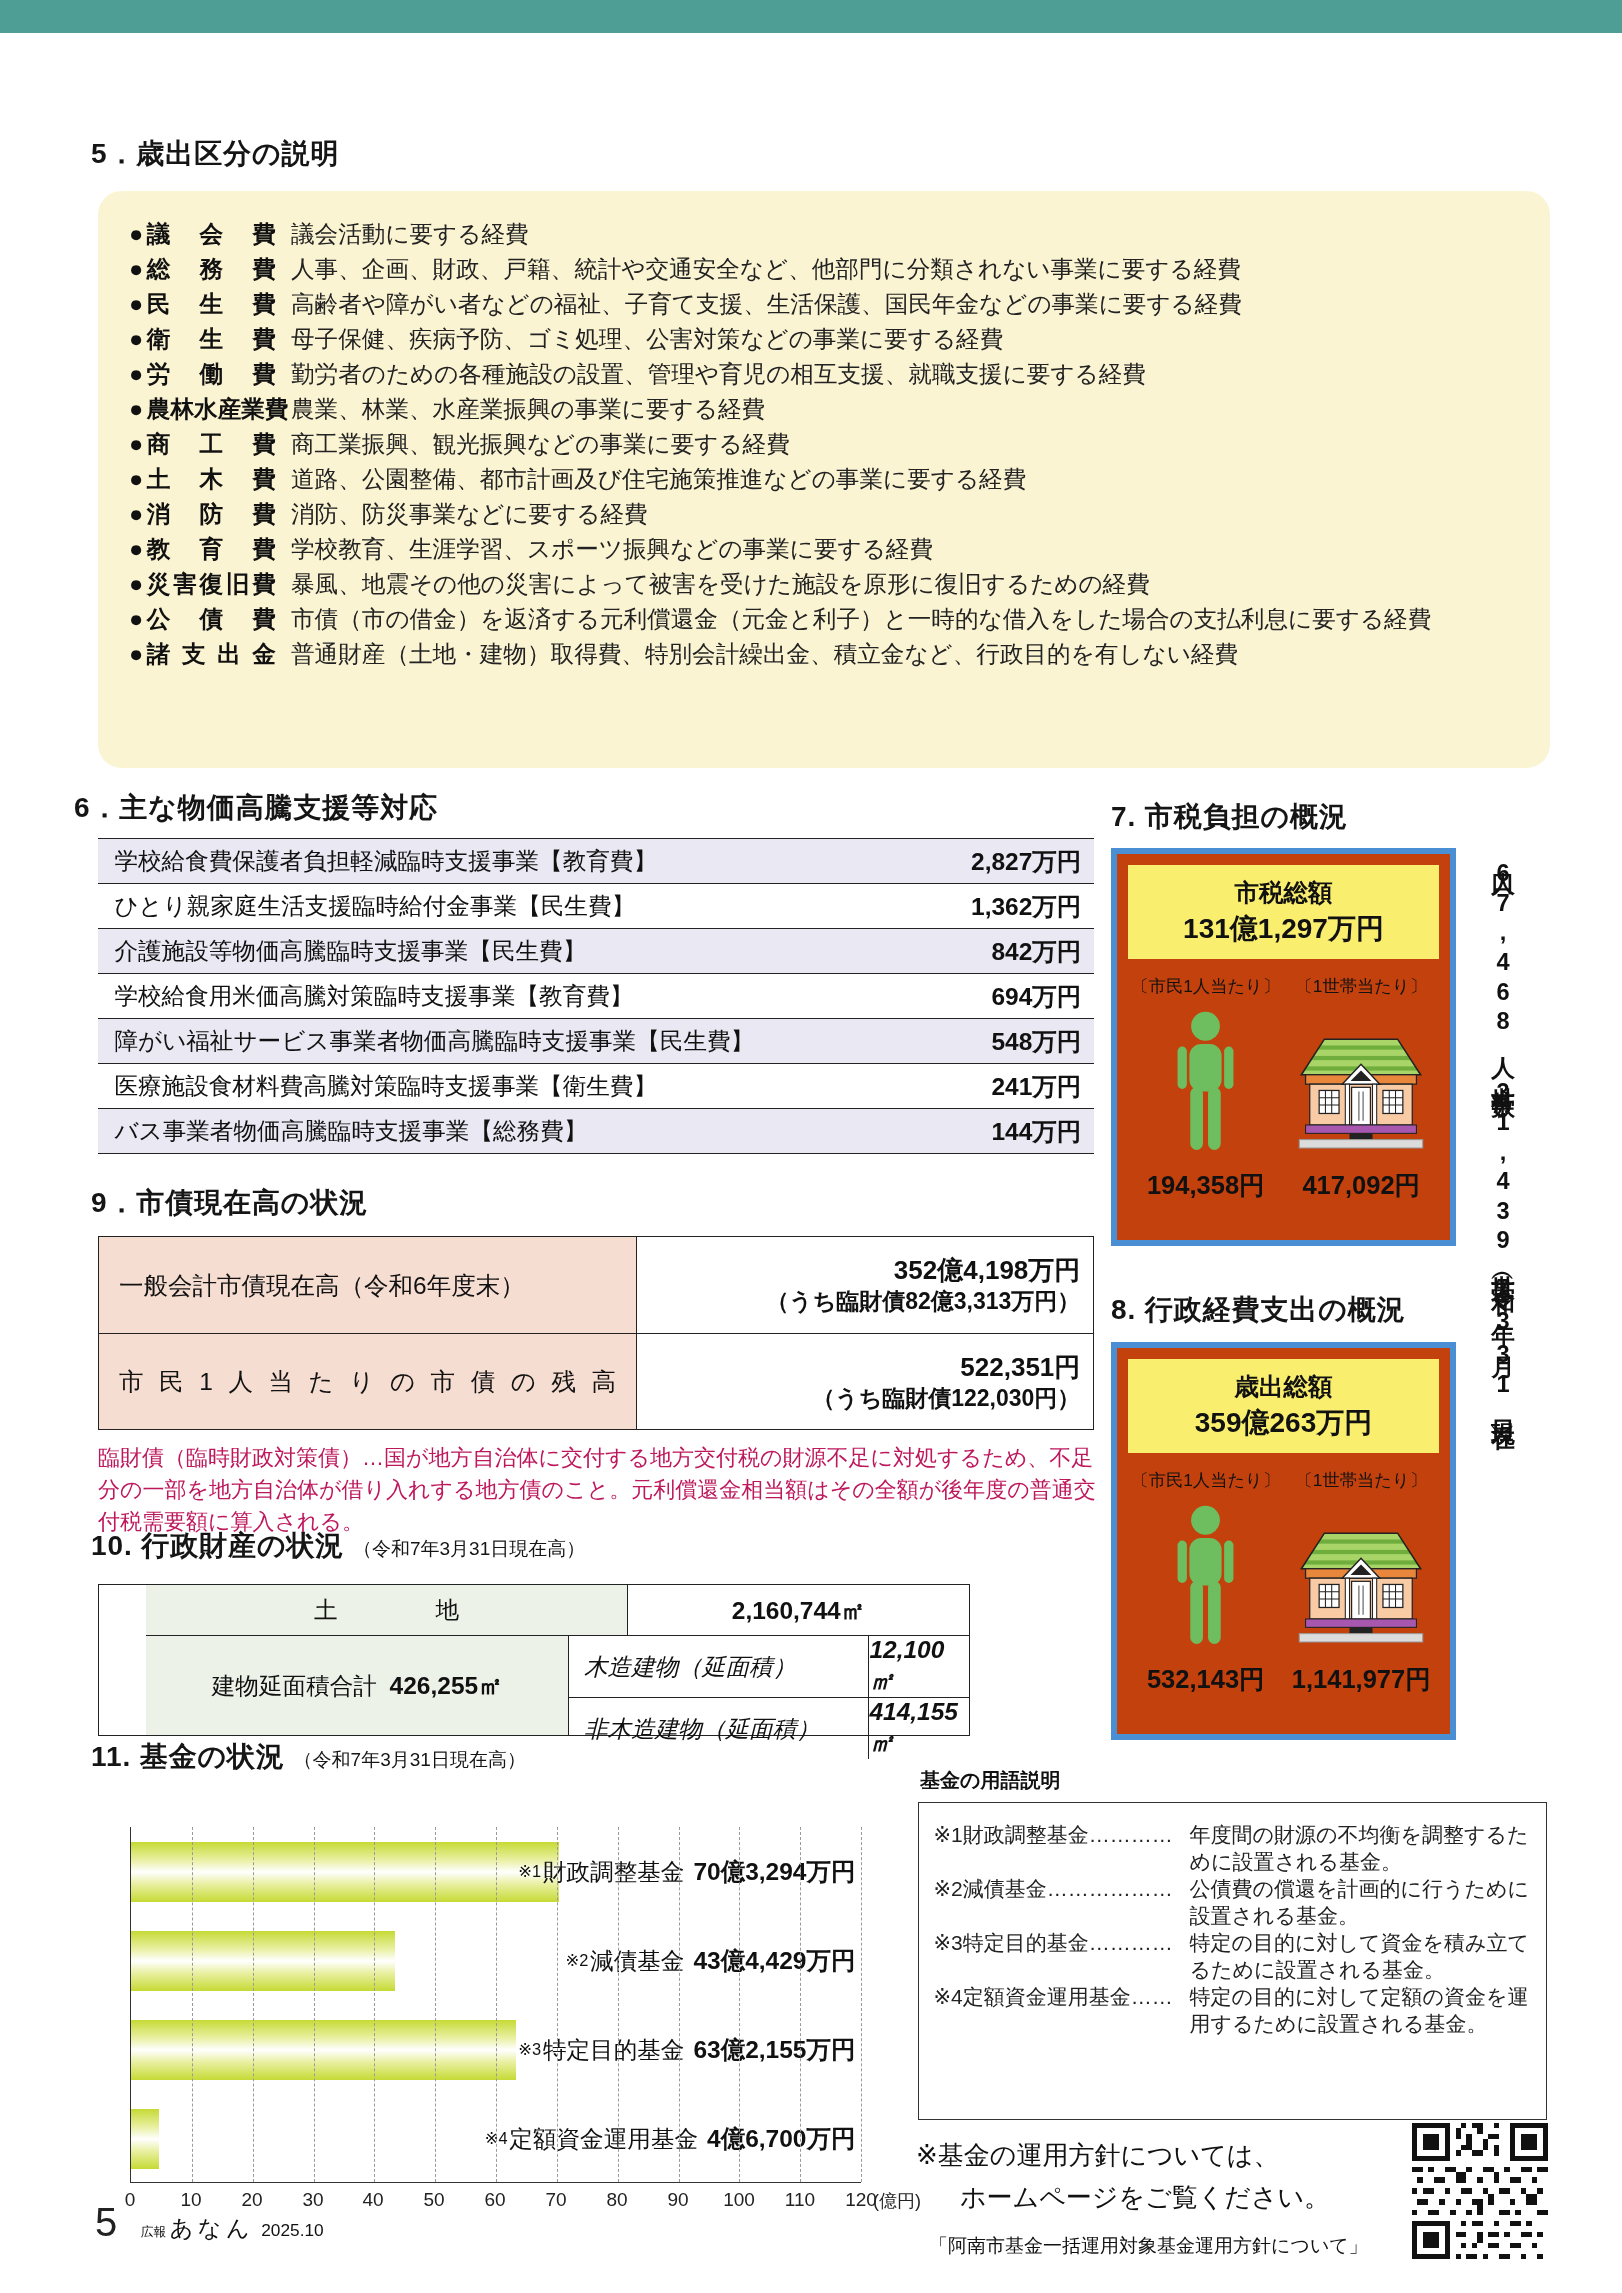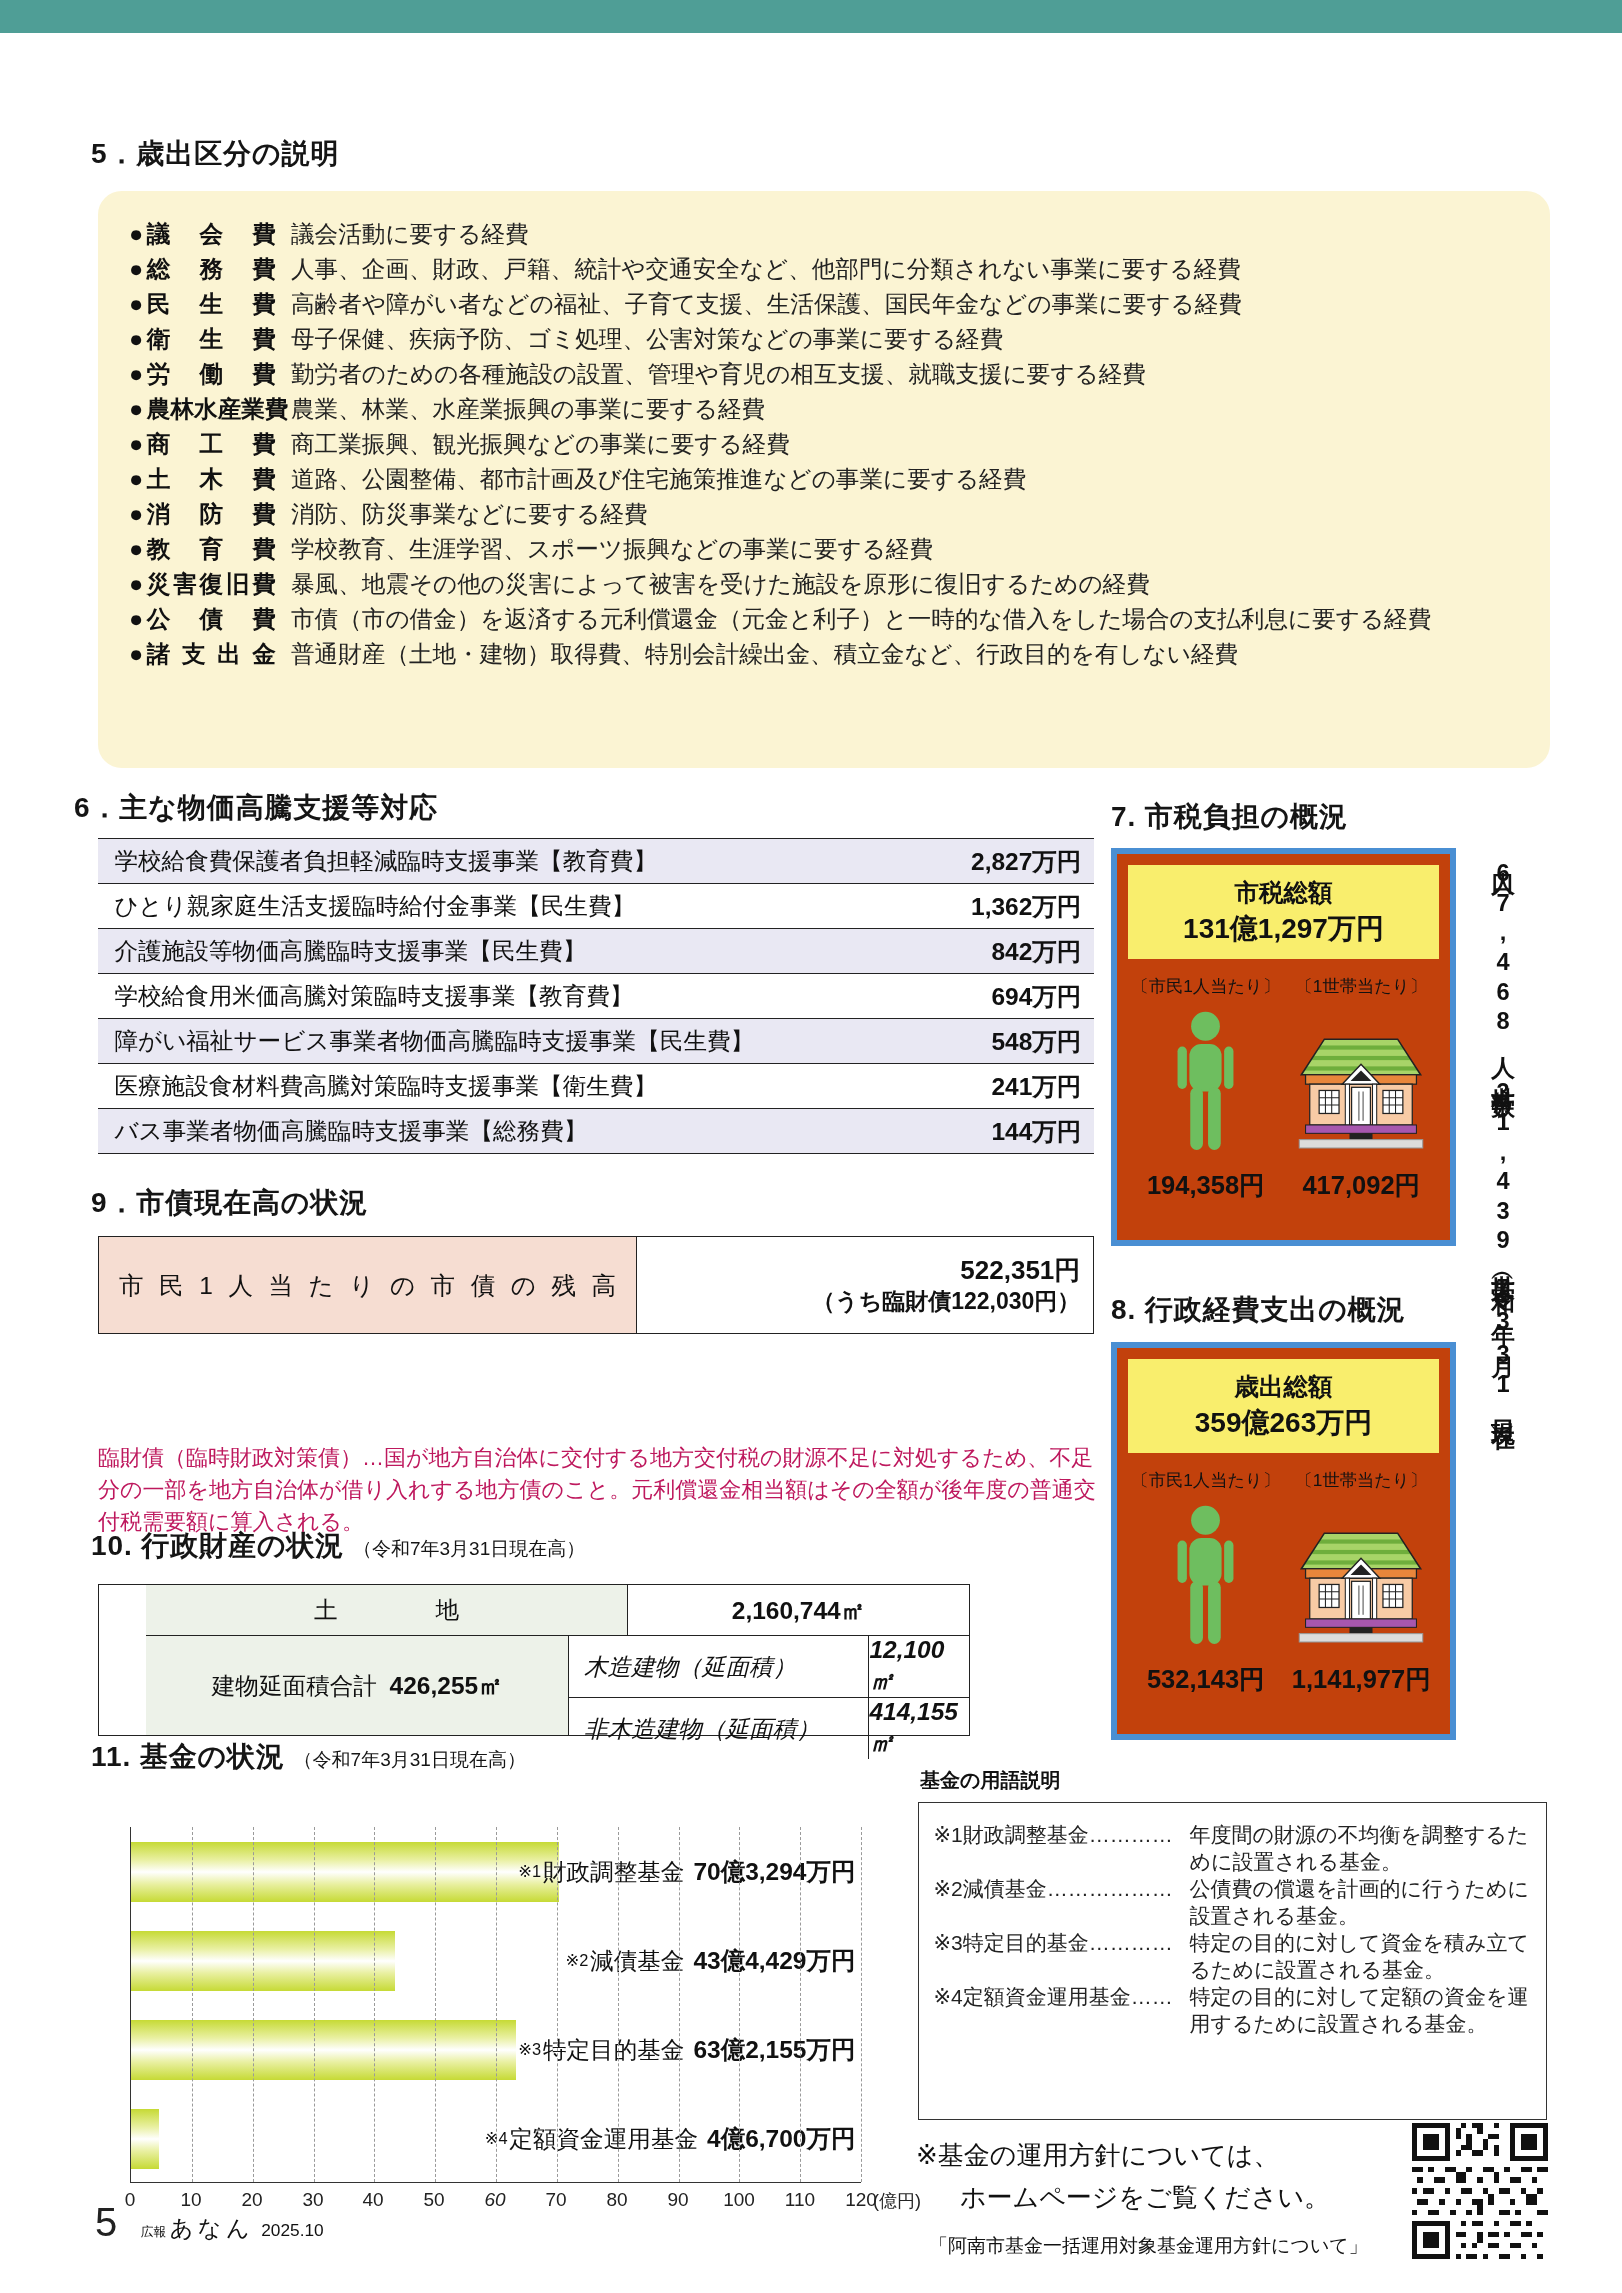--- a/index.html
+++ b/index.html
@@ -358,20 +358,29 @@
         </div>
         <div class="stat-val">1,141,977円</div>
       </div>
     </div>
   </div>
 
   <div class="h-title" style="left:91px; top:1184px;">9．市債現在高の状況</div>
   <div class="s9-table">
     <div class="s9-row">
       <div class="s9-head">
+          <span>一般会計市債現在高（令和6年度末）</span>
+        </div>
+      <div class="s9-vals">
+        <span class="s9-v1">352億4,198万円</span>
+        <span class="s9-v2">（うち臨財債82億3,313万円）</span>
+      </div>
+    </div>
+    <div class="s9-row">
+      <div class="s9-head">
           <span class="spread">市民1人当たりの市債の残高</span>
         </div>
       <div class="s9-vals">
         <span class="s9-v1">522,351円</span>
         <span class="s9-v2">（うち臨財債122,030円）</span>
       </div>
     </div>
   </div>
   <div class="s9-note">臨財債（臨時財政対策債）…国が地方自治体に交付する地方交付税の財源不足に対処するため、不足分の一部を地方自治体が借り入れする地方債のこと。元利償還金相当額はその全額が後年度の普通交付税需要額に算入される。</div>
 
@@ -453,21 +462,21 @@
         <div class="gridline" style="left: 91.6667%;"></div>
         <div class="gridline" style="left: 100%;"></div>
       </div>
     <div class="axis-unit">(億円)</div>
   <span class="tick" style="left: calc(32px);">0</span>
       <span class="tick" style="left: calc(93px);">10</span>
       <span class="tick" style="left: calc(154px);">20</span>
       <span class="tick" style="left: calc(215px);">30</span>
       <span class="tick" style="left: calc(275px);">40</span>
       <span class="tick" style="left: calc(336px);">50</span>
-      <span class="tick" style="left: calc(397px); font-style: italic;">60</span>
+      <span class="tick" style="left: calc(397px);">60</span>
       <span class="tick" style="left: calc(458px);">70</span>
       <span class="tick" style="left: calc(519px);">80</span>
       <span class="tick" style="left: calc(580px);">90</span>
       <span class="tick" style="left: calc(641px);">100</span>
       <span class="tick" style="left: calc(702px);">110</span>
       <span class="tick" style="left: calc(763px);">120</span>
     </div>
 
   <div class="terms-cap">基金の用語説明</div>
   <div class="terms-box">

